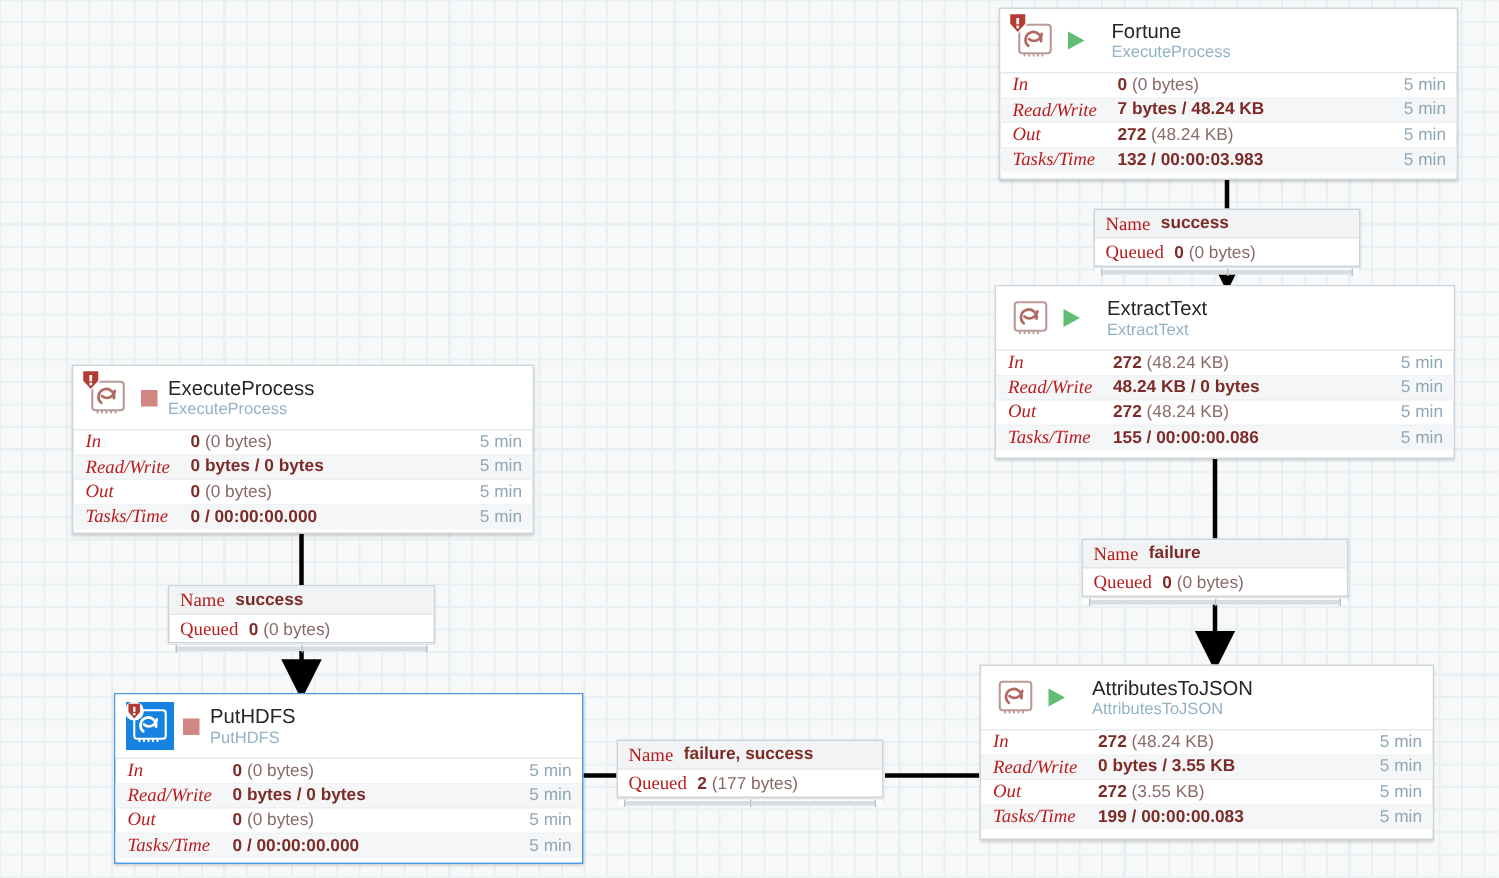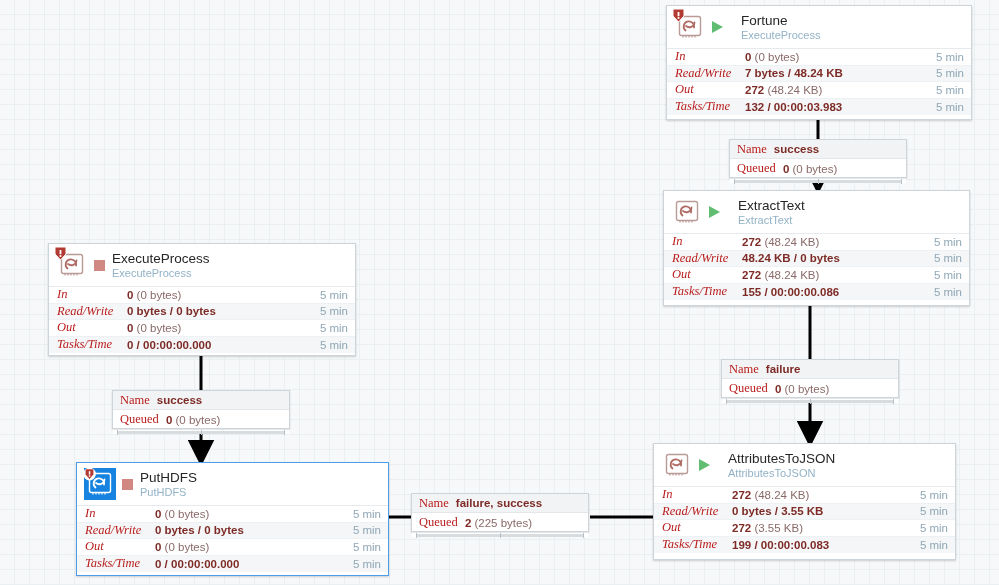--- a/index.html
+++ b/index.html
@@ -312,21 +312,21 @@
     </div>
   </div>
 
   <div class="conn" style="left:411px;top:493px;width:178px;height:39px;">
     <div class="conn-row top">
       <span class="c-label">Name</span>
       <span class="c-val">failure, success</span>
     </div>
     <div class="conn-row">
       <span class="c-label">Queued</span>
-      <span class="c-val"><b>2</b> <span>(225 bytes)</span></span>
+      <span class="c-val"><b>2</b> <span>(177 bytes)</span></span>
     </div>
     <div class="c-bar">
         <u></u>
         <i></i>
         <u></u>
         <i></i>
         <u></u>
       </div>
   </div>
 

